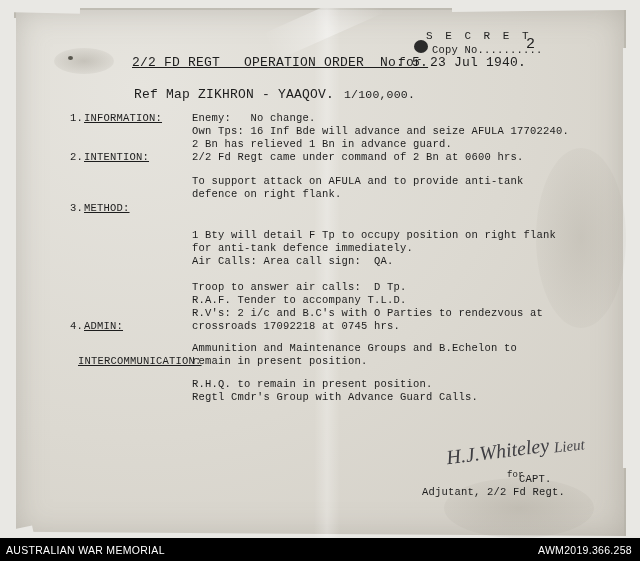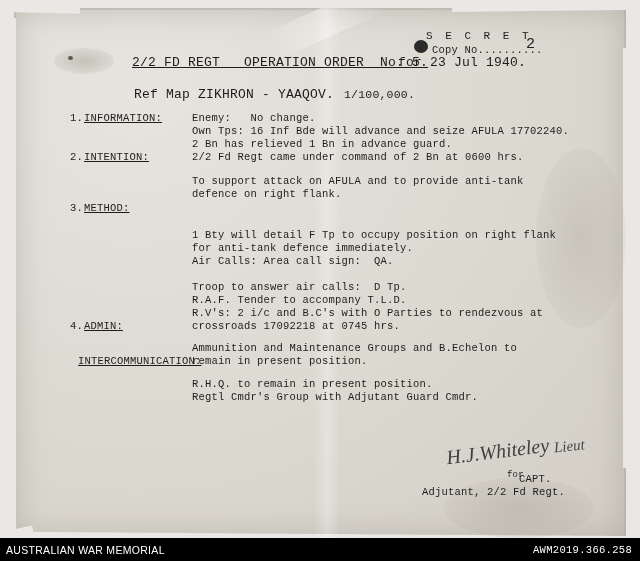--- a/index.html
+++ b/index.html
@@ -106,21 +106,20 @@
     position: absolute;
     left: 6px;
     top: 6px;
     letter-spacing: 0.3px;
   }
   #footer .right {
     position: absolute;
     right: 8px;
     top: 6px;
     letter-spacing: 0.3px;
-    font-family: Liberation Mono, monospace;
   }
 </style>
 </head>
 <body>
 
 <div id="page">
 
   <div id="paper">
 
     <div class="edge" style="left:-4px; top:-4px; width:70px; height:9px; transform:rotate(1.2deg);"></div>
@@ -172,21 +171,21 @@
     <div class="doc-text" style="left:178px; top:299px;">R.V's: 2 i/c and B.C's with O Parties to rendezvous at</div>
     <div class="doc-text" style="left:178px; top:312px;">crossroads 17092218 at 0745 hrs.</div>
 
     <div class="doc-text" style="left:56px; top:312px;">4.</div>
     <div class="doc-text u" style="left:70px; top:312px;">ADMIN:</div>
     <div class="doc-text" style="left:178px; top:334px;">Ammunition and Maintenance Groups and B.Echelon to</div>
     <div class="doc-text" style="left:178px; top:347px;">remain in present position.</div>
 
     <div class="doc-text u" style="left:64px; top:347px;">INTERCOMMUNICATION:</div>
     <div class="doc-text" style="left:178px; top:370px;">R.H.Q. to remain in present position.</div>
-    <div class="doc-text" style="left:178px; top:383px;">Regtl Cmdr's Group with Adjutant Guard Cmdr.</div>
+    <div class="doc-text" style="left:178px; top:383px;">Regtl Cmdr's Group with Advance Guard Calls.</div>
 
     <div class="sig" style="left:432px; top:432px;">H.J.Whiteley</div>
     <div class="sig2" style="left:540px; top:430px;">Lieut</div>
     <div class="doc-text" style="left:493px; top:461px; font-size:9px;">for</div>
     <div class="doc-text" style="left:505px; top:465px;">CAPT.</div>
     <div class="doc-text" style="left:408px; top:478px;">Adjutant, 2/2 Fd Regt.</div>
 
   </div>
 
   <div id="footer">

